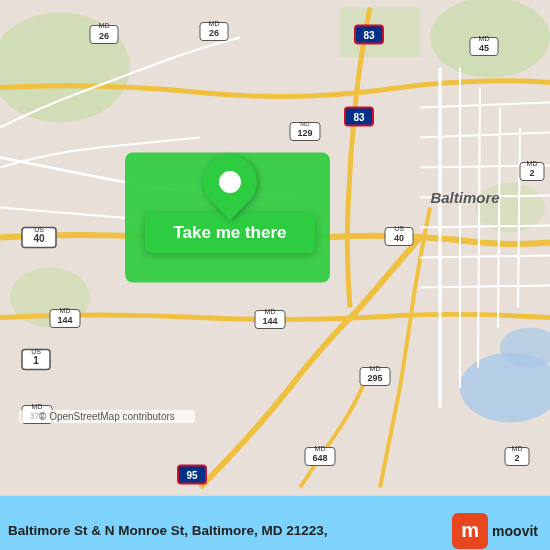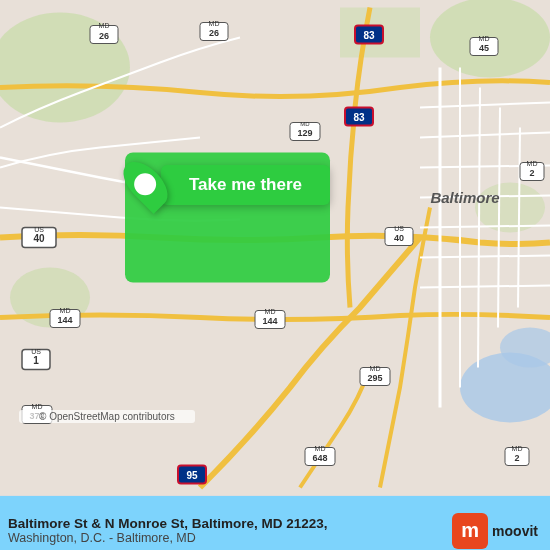--- a/index.html
+++ b/index.html
@@ -26,22 +26,22 @@
       width: 100%; height: 100%;
     }
 
     
     #cta-button-container {
       position: absolute;
       top: 155px;
       left: 130px;
       width: 200px;
       display: flex;
-      flex-direction: row;
-      align-items: flex-end;
+      flex-direction: column;
+      align-items: center;
     }
 
     #location-pin {
       width: 54px;
       height: 54px;
       background: #2ecc40;
       border-radius: 50% 50% 50% 0;
       transform: rotate(-45deg);
       margin-bottom: -6px;
       position: relative;
@@ -267,19 +267,18 @@
     <div id="location-pin"></div>
     <button id="cta-button">Take me there</button>
   </div>
 
   <div id="osm-credit">© OpenStreetMap contributors</div>
 </div>
 
 <div id="info-bar">
   <div id="address-section">
     <span id="address-line1">Baltimore St &amp; N Monroe St, Baltimore, MD 21223,</span>
-    <span id="address-line2">Washington, D.C. - Baltimore, MD</span>
   </div>
   <div id="moovit-logo">
     <div class="moovit-icon">m</div>
     <span class="moovit-text">moovit</span>
   </div>
 </div>
 
 </body></html>

